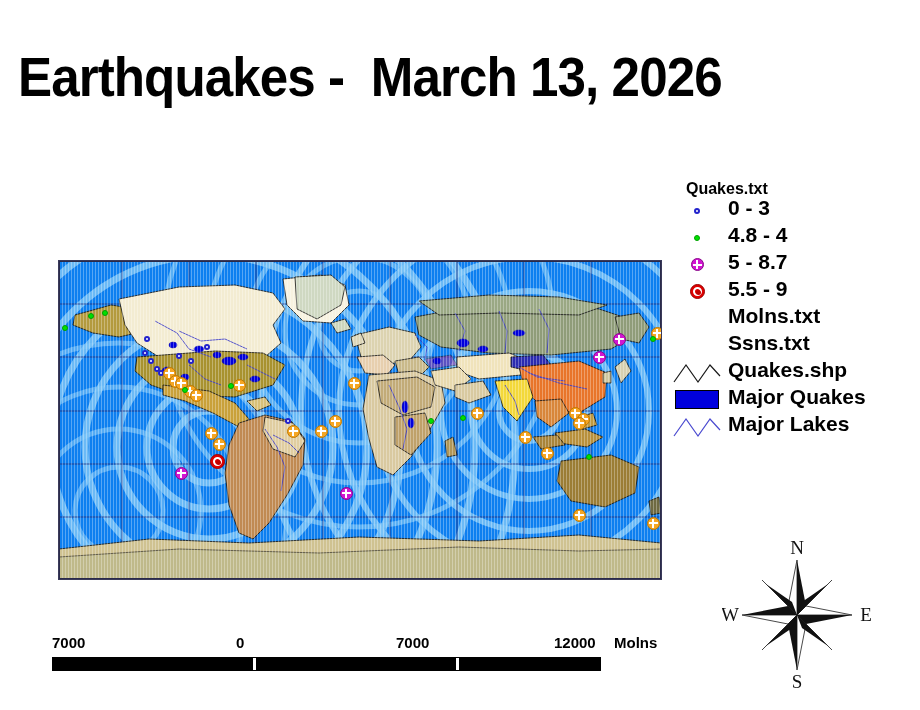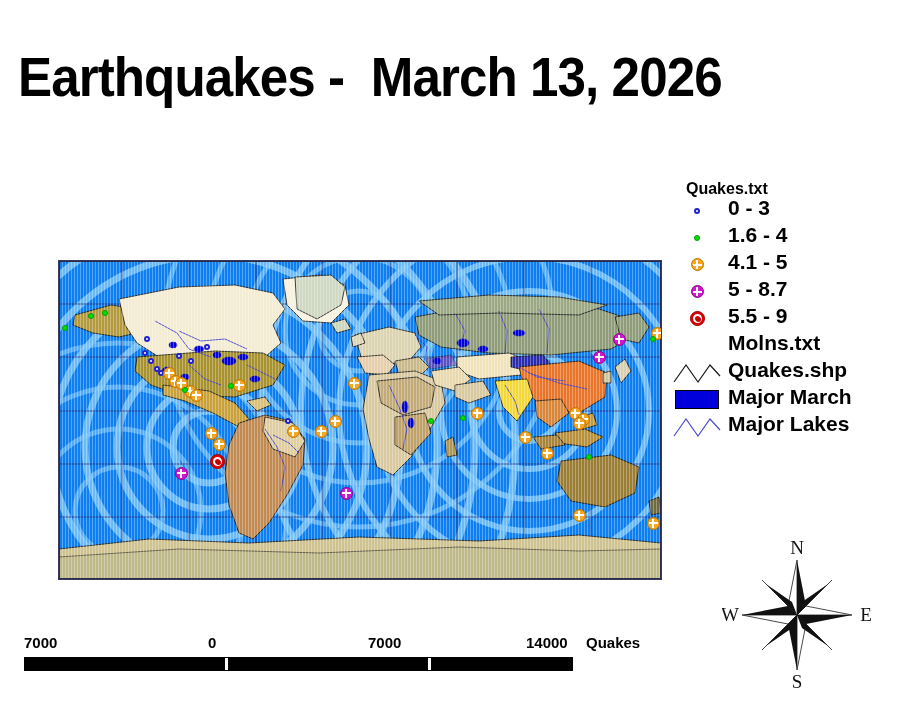--- a/index.html
+++ b/index.html
@@ -57,21 +57,21 @@
     margin-left:20px;white-space:nowrap;
   }
   .leg-row{display:flex;height:27px;}
   .leg-sym{width:62px;display:flex;align-items:center;justify-content:center;flex:none;}
   .leg-lab{font-size:21px;font-weight:bold;color:#000;white-space:nowrap;line-height:1;}
   .swatch{width:44px;height:19px;box-sizing:border-box;border:1px solid #000;}
   .swatch.lakes{background:#0000dd;}
   .swatch.latlong{background:#0d7ff0;}
 
   
-  #scalebar{position:absolute;left:24px;top:634px;width:600px;}
+  #scalebar{position:absolute;left:52px;top:634px;width:600px;}
   #scale-labels{position:relative;height:20px;}
   #scale-labels span{
     position:absolute;top:0;font-size:15px;font-weight:bold;color:#000;
     font-family:"Liberation Sans", sans-serif;white-space:nowrap;
   }
   #scale-bar-graphic{
     position:relative;margin-top:3px;height:14px;width:549px;
     border:1px solid #000;box-sizing:border-box;display:flex;background:#fff;
   }
   #scale-bar-graphic i{display:block;height:100%;}
@@ -329,78 +329,76 @@
         <div class="leg-row">
           <div class="leg-sym">
             <div class="qm m0" style="position: relative;"></div>
           </div>
           <div class="leg-lab">0 - 3</div>
         </div>
         <div class="leg-row">
           <div class="leg-sym">
             <div class="qm m1" style="position: relative;"></div>
           </div>
-          <div class="leg-lab">1.6 - 4</div>
-        </div>
-        <div class="leg-row">
-          <div class="leg-sym">
-            <div class="qm m2" style="position: relative;"></div>
-          </div>
-          <div class="leg-lab">4.1 - 5</div>
+          <div class="leg-lab">4.8 - 4</div>
         </div>
         <div class="leg-row">
           <div class="leg-sym">
             <div class="qm m3" style="position: relative;"></div>
           </div>
           <div class="leg-lab">5 - 8.7</div>
         </div>
         <div class="leg-row">
           <div class="leg-sym">
             <div class="qm m4" style="position: relative;"></div>
           </div>
           <div class="leg-lab">5.5 - 9</div>
         </div>
       </div>
     <div id="layer-legend-rows">
         <div class="leg-row">
           <div class="leg-sym"></div>
           <div class="leg-lab">Molns.txt</div>
+        </div>
+        <div class="leg-row">
+          <div class="leg-sym"></div>
+          <div class="leg-lab">Ssns.txt</div>
         </div>
         <div class="leg-row">
           <div class="leg-sym">
             <svg width="48" height="22" viewBox="0 0 48 22">
               <polyline points="1,20 13,3 25,20 37,3 47,14" fill="none" stroke="#1a1a1a" stroke-width="1.2"></polyline>
             </svg>
           </div>
           <div class="leg-lab">Quakes.shp</div>
         </div>
         <div class="leg-row">
           <div class="leg-sym">
             <div class="swatch lakes"></div>
           </div>
-          <div class="leg-lab">Major March</div>
+          <div class="leg-lab">Major Quakes</div>
         </div>
         <div class="leg-row">
           <div class="leg-sym">
             <svg width="48" height="22" viewBox="0 0 48 22">
               <polyline points="1,20 13,3 25,20 37,3 47,14" fill="none" stroke="#4a4ad0" stroke-width="1.2"></polyline>
             </svg>
           </div>
           <div class="leg-lab">Major Lakes</div>
         </div>
       </div>
   </div>
 
   <div id="scalebar">
     <div id="scale-labels">
       <span style="left:0px">7000</span>
       <span style="left:184px">0</span>
       <span style="left:344px">7000</span>
-      <span style="left:502px">14000</span>
-      <span style="left:562px">Quakes</span>
+      <span style="left:502px">12000</span>
+      <span style="left:562px">Molns</span>
     </div>
     <div id="scale-bar-graphic">
       <i class="k" style="width:36.5%"></i>
       <i class="w" style="width:0.6%"></i>
       <i class="k" style="width:36.5%"></i>
       <i class="w" style="width:0.6%"></i>
       <i class="k" style="width:25.8%"></i>
     </div>
   </div>
 

